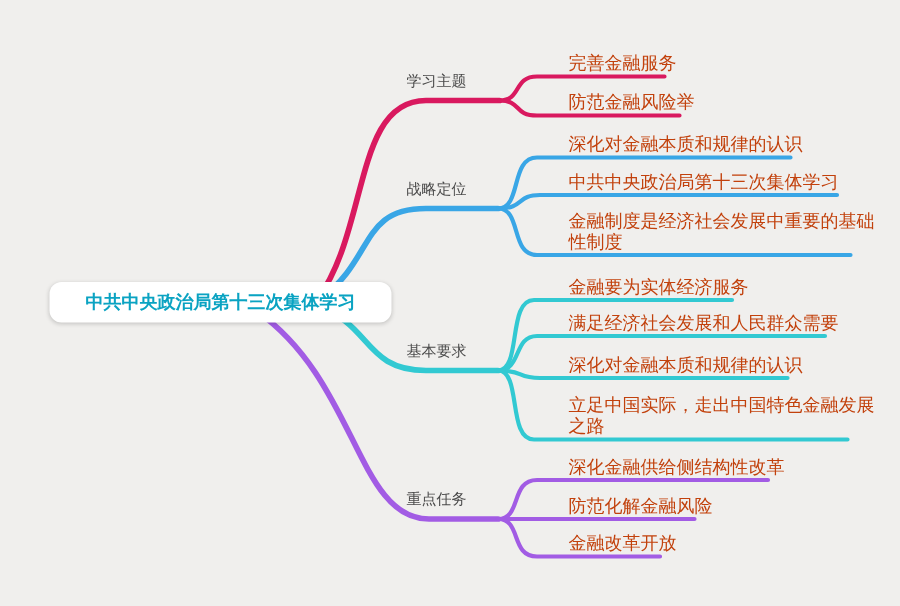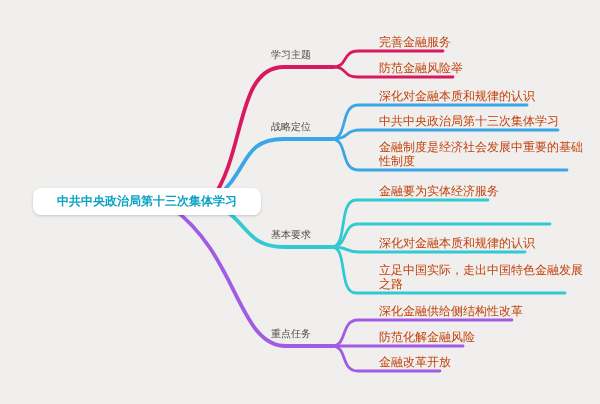--- a/index.html
+++ b/index.html
@@ -72,20 +72,21 @@
   <div class="l1-label" style="top:327px">重点任务</div>
 
   <div class="leaf" style="top:35px">完善金融服务</div>
   <div class="leaf" style="top:61px">防范金融风险举</div>
 
   <div class="leaf" style="top:89px">深化对金融本质和规律的认识</div>
   <div class="leaf" style="top:114px">中共中央政治局第十三次集体学习</div>
   <div class="leaf" style="top:184px">金融要为实体经济服务</div>
 
   <div class="leaf" style="top:140px">金融制度是经济社会发展中重要的基础性制度</div>
+  <div class="leaf" style="top:208px">满足经济社会发展和人民群众需要</div>
   <div class="leaf" style="top:236px">深化对金融本质和规律的认识</div>
   <div class="leaf" style="top:263px">立足中国实际，走出中国特色金融发展之路</div>
 
   <div class="leaf" style="top:304px">深化金融供给侧结构性改革</div>
   <div class="leaf" style="top:330px">防范化解金融风险</div>
   <div class="leaf" style="top:355px">金融改革开放</div>
 
 </div>
 
 </body></html>

